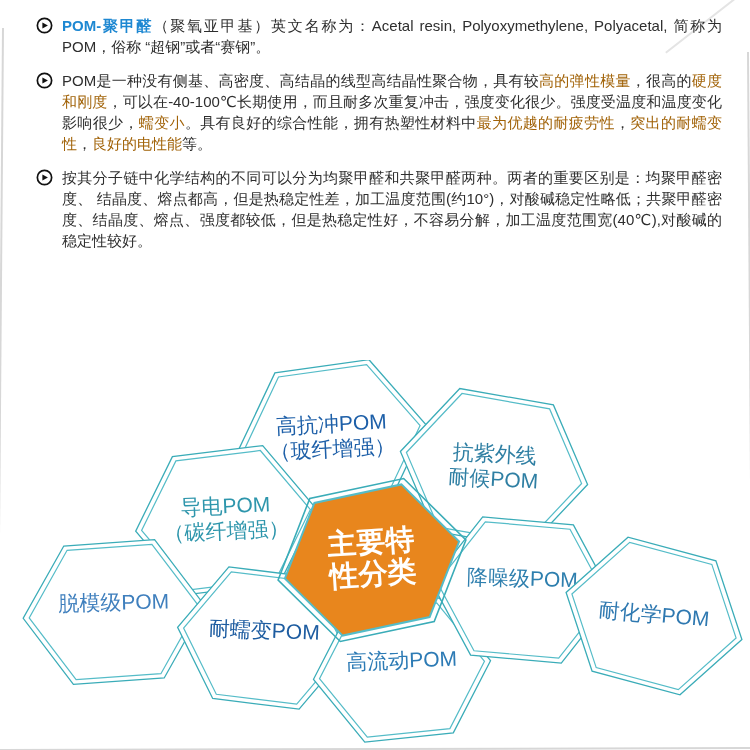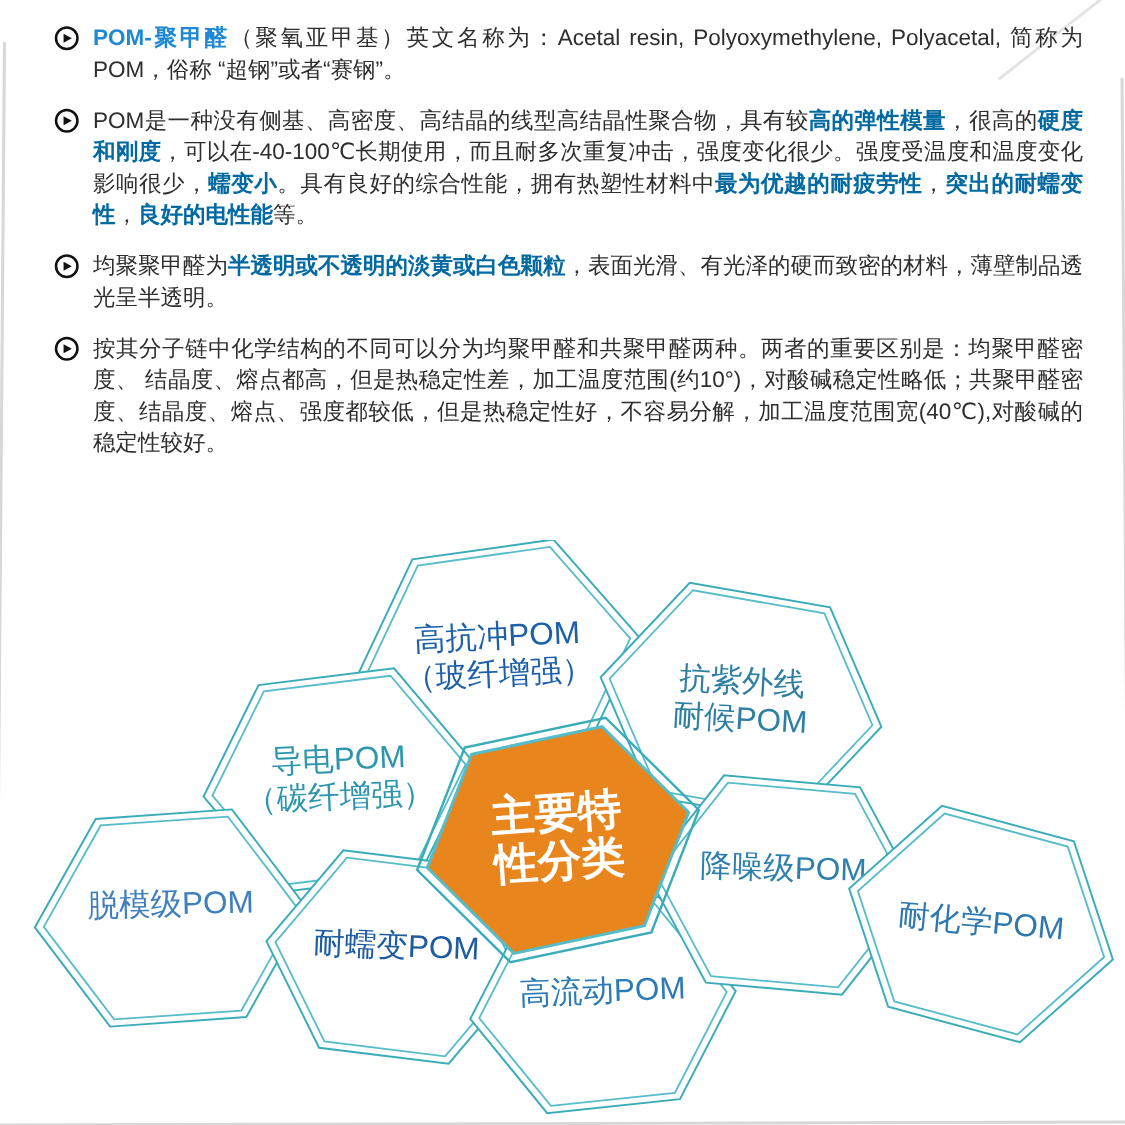--- a/index.html
+++ b/index.html
@@ -19,21 +19,21 @@
   .edge-bottom{left:0;bottom:1px;width:750px;height:1.5px;transform:rotate(-.15deg);}
   .edge-corner{position:absolute;right:-14px;top:18px;width:110px;height:1.5px;background:#e4e4e4;transform:rotate(-38deg);}
 
   
   .bullets{position:absolute;top:15px;left:0;width:750px;}
   .bullet{position:relative;padding:0 28px 0 62px;margin-bottom:13px;
     font-size:15px;line-height:21px;color:#2e2e2e;text-align:justify;}
   .bullet .bicon{position:absolute;left:36px;top:2px;width:17px;height:17px;}
   .seg-ink{color:#2e2e2e;}
   .seg-brand{color:#1e88d2;font-weight:700;}
-  .seg-hl{color:#0369a1;font-weight:bold;}
+  .seg-hl{color:#a16207;}
 
   
   .diagram{position:absolute;top:360px;left:0;width:750px;height:390px;}
   svg text{font-family:"Liberation Sans","DejaVu Sans",sans-serif;}
 </style>
 </head>
 <body>
 
 <div class="page">
 
@@ -49,27 +49,20 @@
         <path d="M7.5 6.4 L14 10 L7.5 13.6 Z" fill="#111"></path>
       </svg>
       <span><span class="seg-brand">POM-聚甲醛</span><span class="seg-ink">（聚氧亚甲基）英文名称为：Acetal resin, Polyoxymethylene, Polyacetal, 简称为POM，俗称 “超钢”或者“赛钢”。</span></span>
     </div>
     <div class="bullet">
       <svg class="bicon" viewBox="0 0 20 20">
         <circle cx="10" cy="10" r="8.4" fill="none" stroke="#111" stroke-width="2"></circle>
         <path d="M7.5 6.4 L14 10 L7.5 13.6 Z" fill="#111"></path>
       </svg>
       <span><span class="seg-ink">POM是一种没有侧基、高密度、高结晶的线型高结晶性聚合物，具有较</span><span class="seg-hl">高的弹性模量</span><span class="seg-ink">，很高的</span><span class="seg-hl">硬度和刚度</span><span class="seg-ink">，可以在-40-100℃长期使用，而且耐多次重复冲击，强度变化很少。强度受温度和温度变化影响很少，</span><span class="seg-hl">蠕变小</span><span class="seg-ink">。具有良好的综合性能，拥有热塑性材料中</span><span class="seg-hl">最为优越的耐疲劳性</span><span class="seg-ink">，</span><span class="seg-hl">突出的耐蠕变性</span><span class="seg-ink">，</span><span class="seg-hl">良好的电性能</span><span class="seg-ink">等。</span></span>
-    </div>
-    <div class="bullet">
-      <svg class="bicon" viewBox="0 0 20 20">
-        <circle cx="10" cy="10" r="8.4" fill="none" stroke="#111" stroke-width="2"></circle>
-        <path d="M7.5 6.4 L14 10 L7.5 13.6 Z" fill="#111"></path>
-      </svg>
-      <span><span class="seg-ink">均聚聚甲醛为</span><span class="seg-hl">半透明或不透明的淡黄或白色颗粒</span><span class="seg-ink">，表面光滑、有光泽的硬而致密的材料，薄壁制品透光呈半透明。</span></span>
     </div>
     <div class="bullet">
       <svg class="bicon" viewBox="0 0 20 20">
         <circle cx="10" cy="10" r="8.4" fill="none" stroke="#111" stroke-width="2"></circle>
         <path d="M7.5 6.4 L14 10 L7.5 13.6 Z" fill="#111"></path>
       </svg>
       <span><span class="seg-ink">按其分子链中化学结构的不同可以分为均聚甲醛和共聚甲醛两种。两者的重要区别是：均聚甲醛密度、 结晶度、熔点都高，但是热稳定性差，加工温度范围(约10°)，对酸碱稳定性略低；共聚甲醛密度、结晶度、熔点、强度都较低，但是热稳定性好，不容易分解，加工温度范围宽(40℃),对酸碱的稳定性较好。</span></span>
     </div>
   </div>
 

